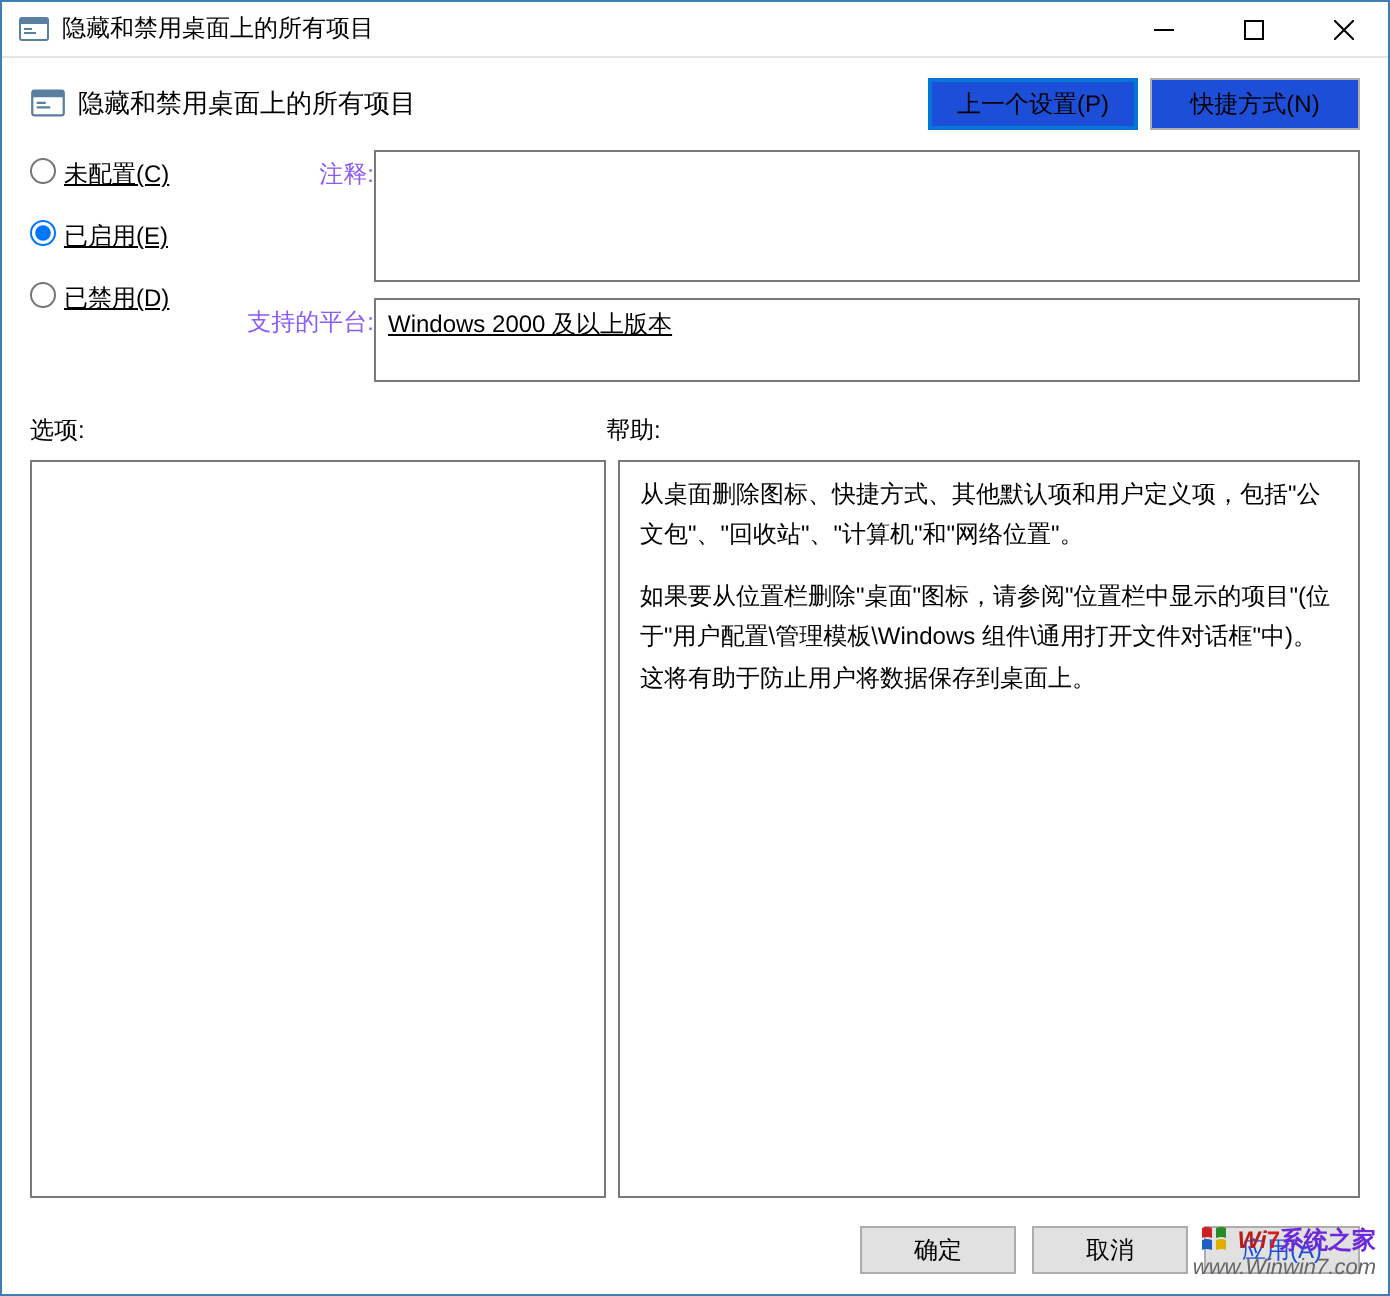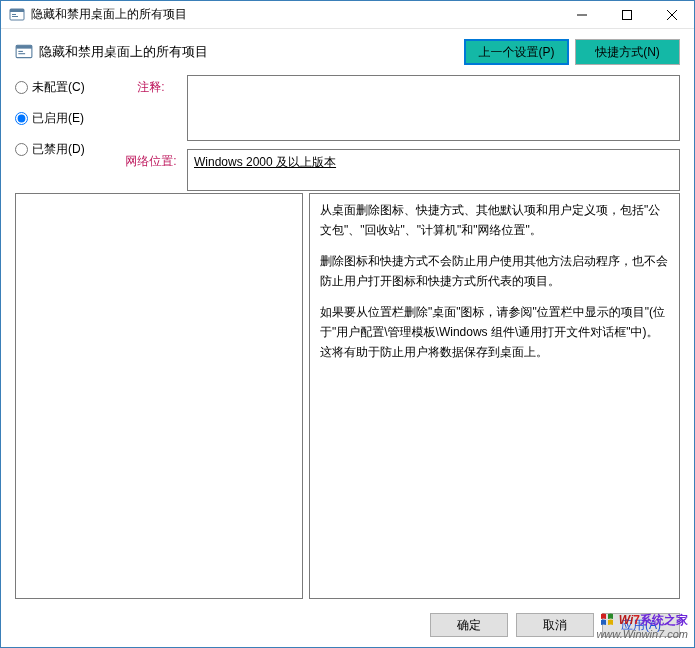--- a/index.html
+++ b/index.html
@@ -8,28 +8,28 @@
   .titlebar { height: 28px; background: #fff; display: flex; align-items: center; padding: 0 0 0 8px; border-bottom: 1px solid #e5e5e5; }
   .titlebar .icon-slot { width: 16px; height: 16px; margin-right: 6px; display: inline-flex; align-items: center; justify-content: center; }
   .titlebar .title-text { flex: 1; color: #000; font-size: 12px; }
   .titlebar .win-btns { display: flex; height: 100%; }
   .titlebar .win-btn { width: 45px; height: 100%; display: flex; align-items: center; justify-content: center; color: #000; background: #fff; }
 
   .header-row { display: flex; align-items: center; padding: 10px 14px 6px 14px; }
   .header-row .icon-slot { width: 18px; height: 18px; margin-right: 6px; display: inline-flex; align-items: center; justify-content: center; }
   .header-row .setting-name { flex: 1; font-size: 13px; color: #000; }
   .header-row .nav-btns { display: flex; gap: 6px; }
-  .nav-btn { width: 105px; height: 26px; background: #14b8a6; border: 1px solid #adadad; display: flex; align-items: center; justify-content: center; cursor: default; }
+  .nav-btn { width: 105px; height: 26px; background: #1d4ed8; border: 1px solid #adadad; display: flex; align-items: center; justify-content: center; cursor: default; }
   .nav-btn.active { border: 2px solid #0078d7; }
 
   .config-row { display: flex; padding: 4px 14px 0 14px; }
   .radios { width: 100px; padding-top: 4px; display: flex; flex-direction: column; gap: 14px; }
-  .radio-item { display: flex; align-items: center; gap: 4px; }
+  .radio-item { display: flex; align-items: flex-start; gap: 4px; text-decoration: underline; }
   .radio-item input { margin: 0; }
-  .field-label { width: 72px; padding-top: 4px; text-align: center; color: #be185d; }
+  .field-label { width: 72px; padding-top: 4px; text-align: right; color: #8b5cf6; }
   .field-stack { flex: 1; display: flex; flex-direction: column; gap: 8px; }
   .field-row { display: flex; align-items: flex-start; }
   .textarea { flex: 1; min-height: 66px; border: 1px solid #7a7a7a; background: #fff; padding: 4px 6px; resize: none; overflow: auto; }
   .textarea.small { min-height: 42px; text-decoration: underline; }
 
   .labels-row { display: flex; padding: 16px 14px 4px 14px; }
   .labels-row .label-left { width: 288px; }
   .labels-row .label-right { flex: 1; }
 
   .panes-row { flex: 1; display: flex; padding: 2px 14px 6px 14px; gap: 6px; min-height: 0; }
@@ -113,32 +113,35 @@
         <input type="radio" name="state" style="">
         <span>已禁用(D)</span>
       </label>
     </div>
     <div class="field-stack">
       <div class="field-row">
         <div class="field-label">注释:</div>
         <textarea class="textarea" style=""></textarea>
       </div>
       <div class="field-row">
-        <div class="field-label">网络位置:</div>
+        <div class="field-label">支持的平台:</div>
         <textarea class="textarea small" readonly="" style="">Windows 2000 及以上版本</textarea>
       </div>
     </div>
   </div>
 
+  <div class="labels-row">
+    <div class="label-left">选项:</div>
+    <div class="label-right">帮助:</div>
+  </div>
 
   <div class="panes-row">
     <div class="pane options"></div>
     <div class="pane help">
       <p class="help-p">从桌面删除图标、快捷方式、其他默认项和用户定义项，包括"公文包"、"回收站"、"计算机"和"网络位置"。</p>
-      <p class="help-p">删除图标和快捷方式不会防止用户使用其他方法启动程序，也不会防止用户打开图标和快捷方式所代表的项目。</p>
       <p class="help-p">如果要从位置栏删除"桌面"图标，请参阅"位置栏中显示的项目"(位于"用户配置\管理模板\Windows 组件\通用打开文件对话框"中)。这将有助于防止用户将数据保存到桌面上。</p>
     </div>
   </div>
 
   <div class="footer">
     <div class="btn">确定</div>
     <div class="btn">取消</div>
     <div class="btn disabled">应用(A)</div>
 
     <div class="watermark">

